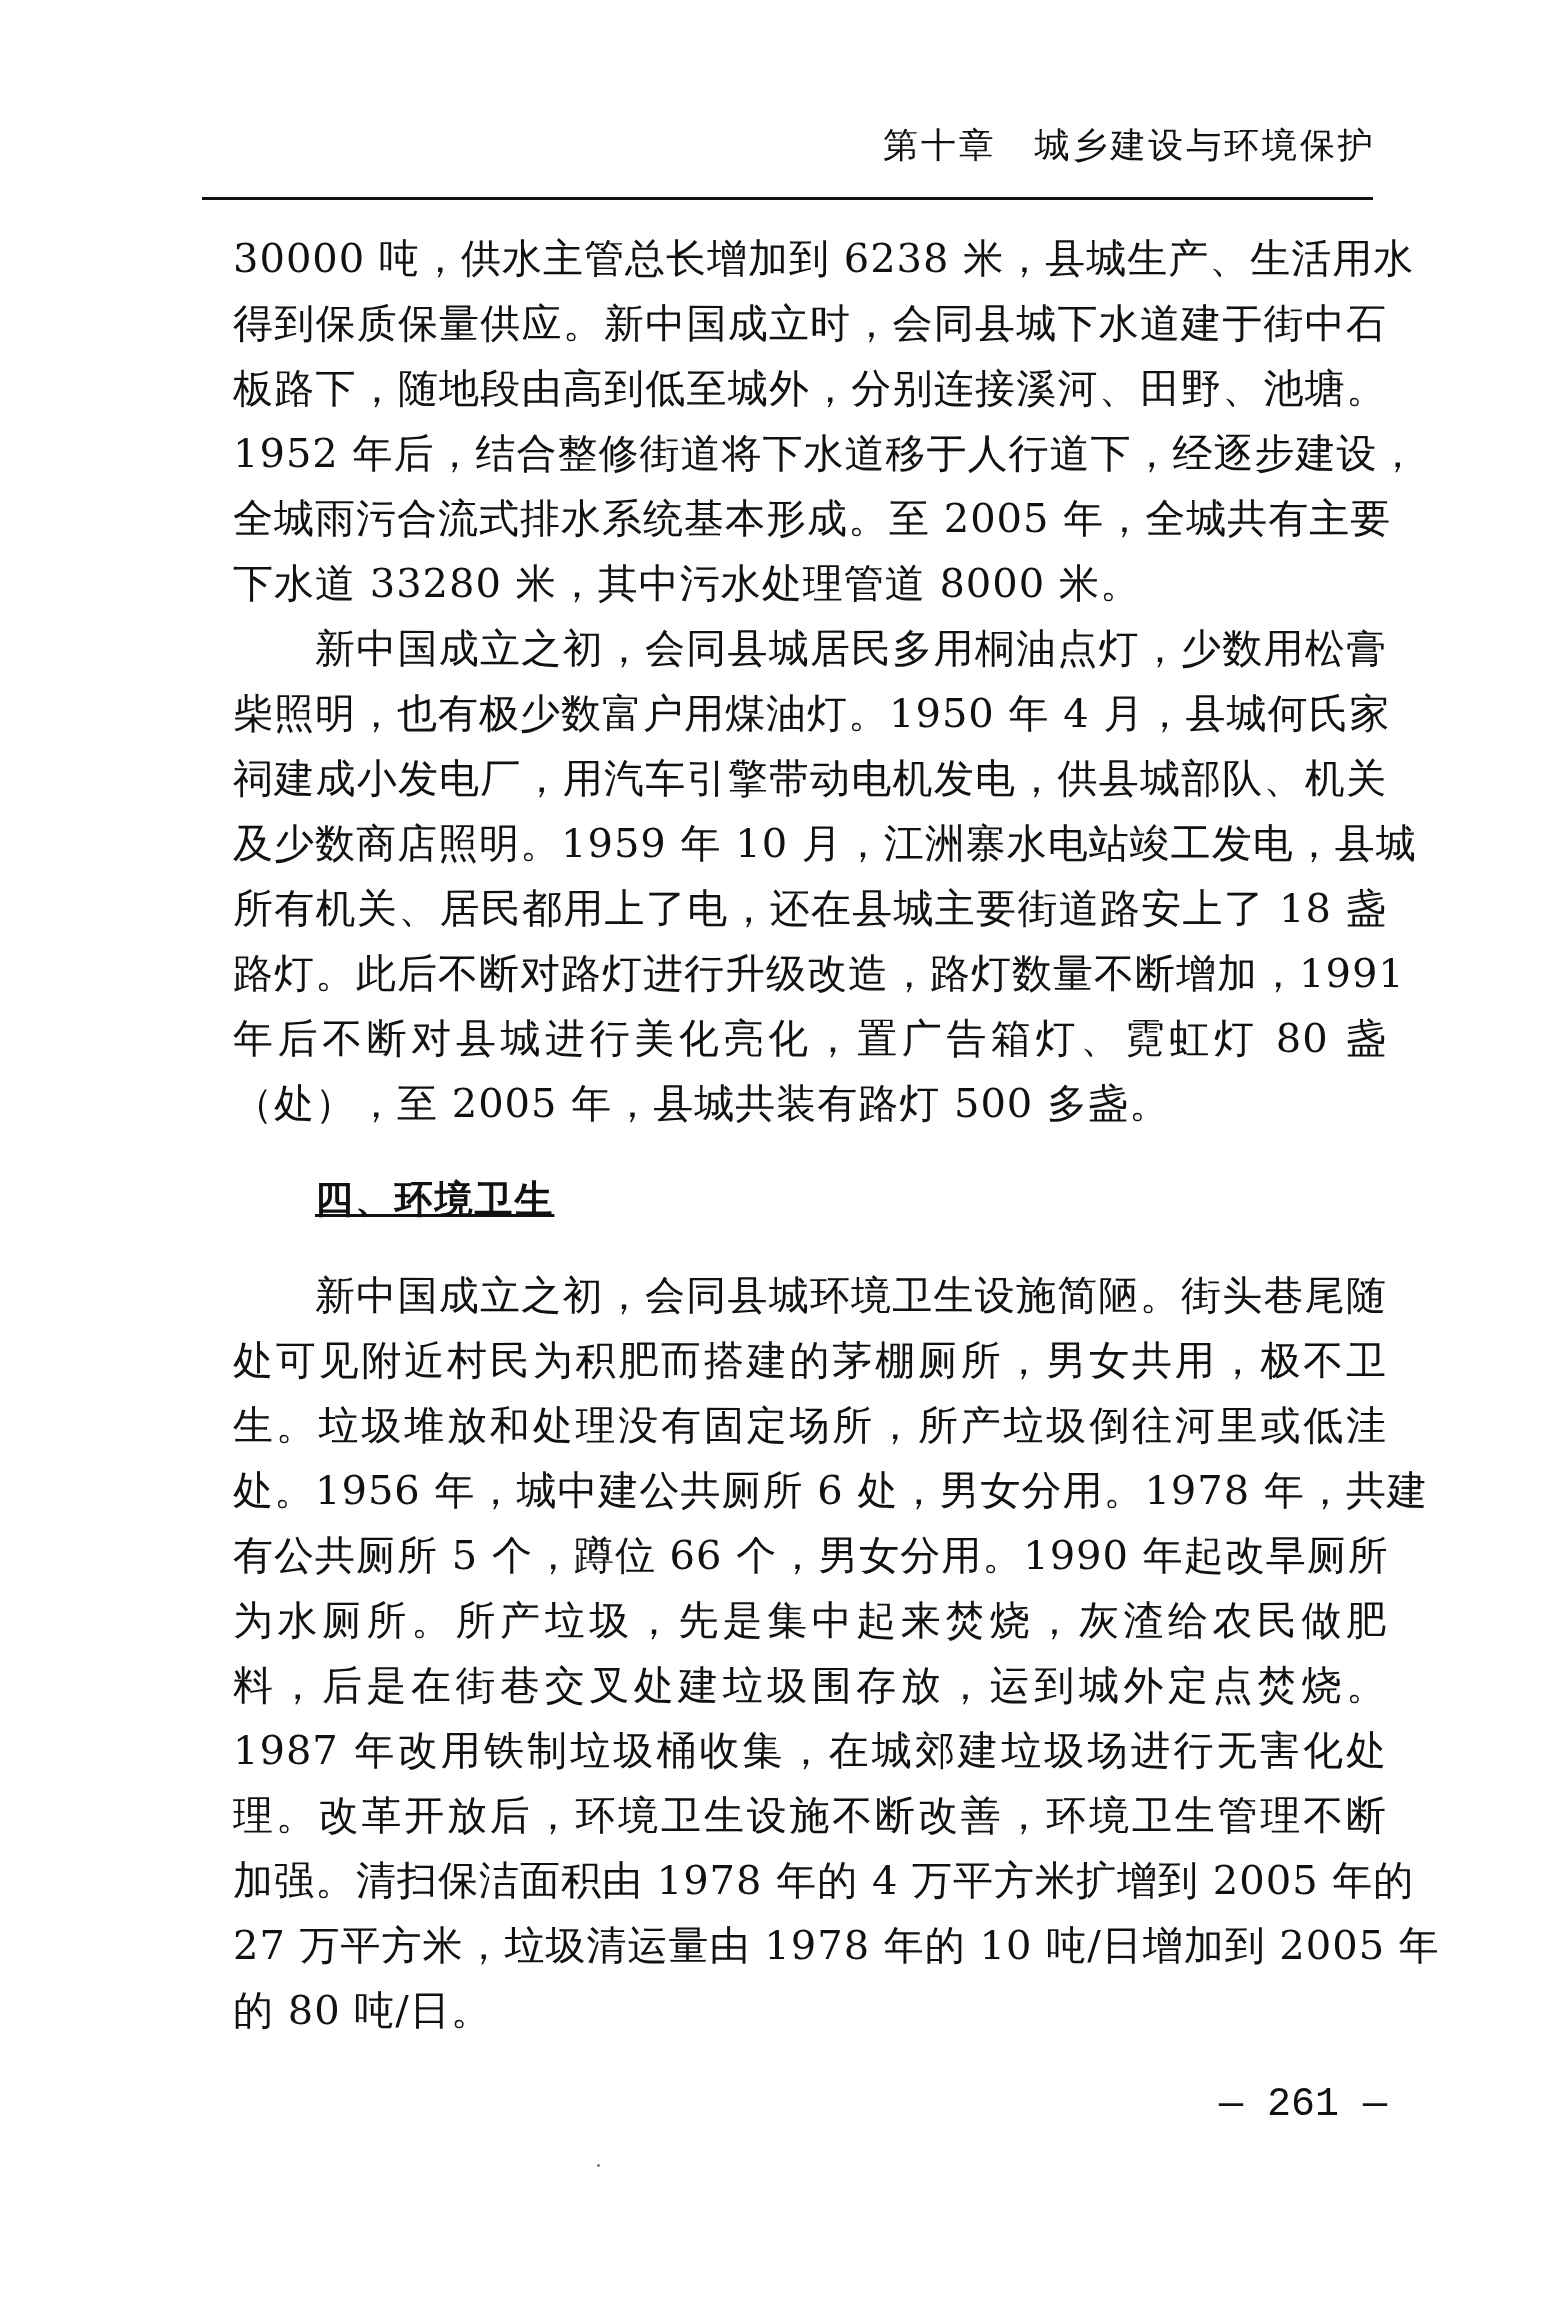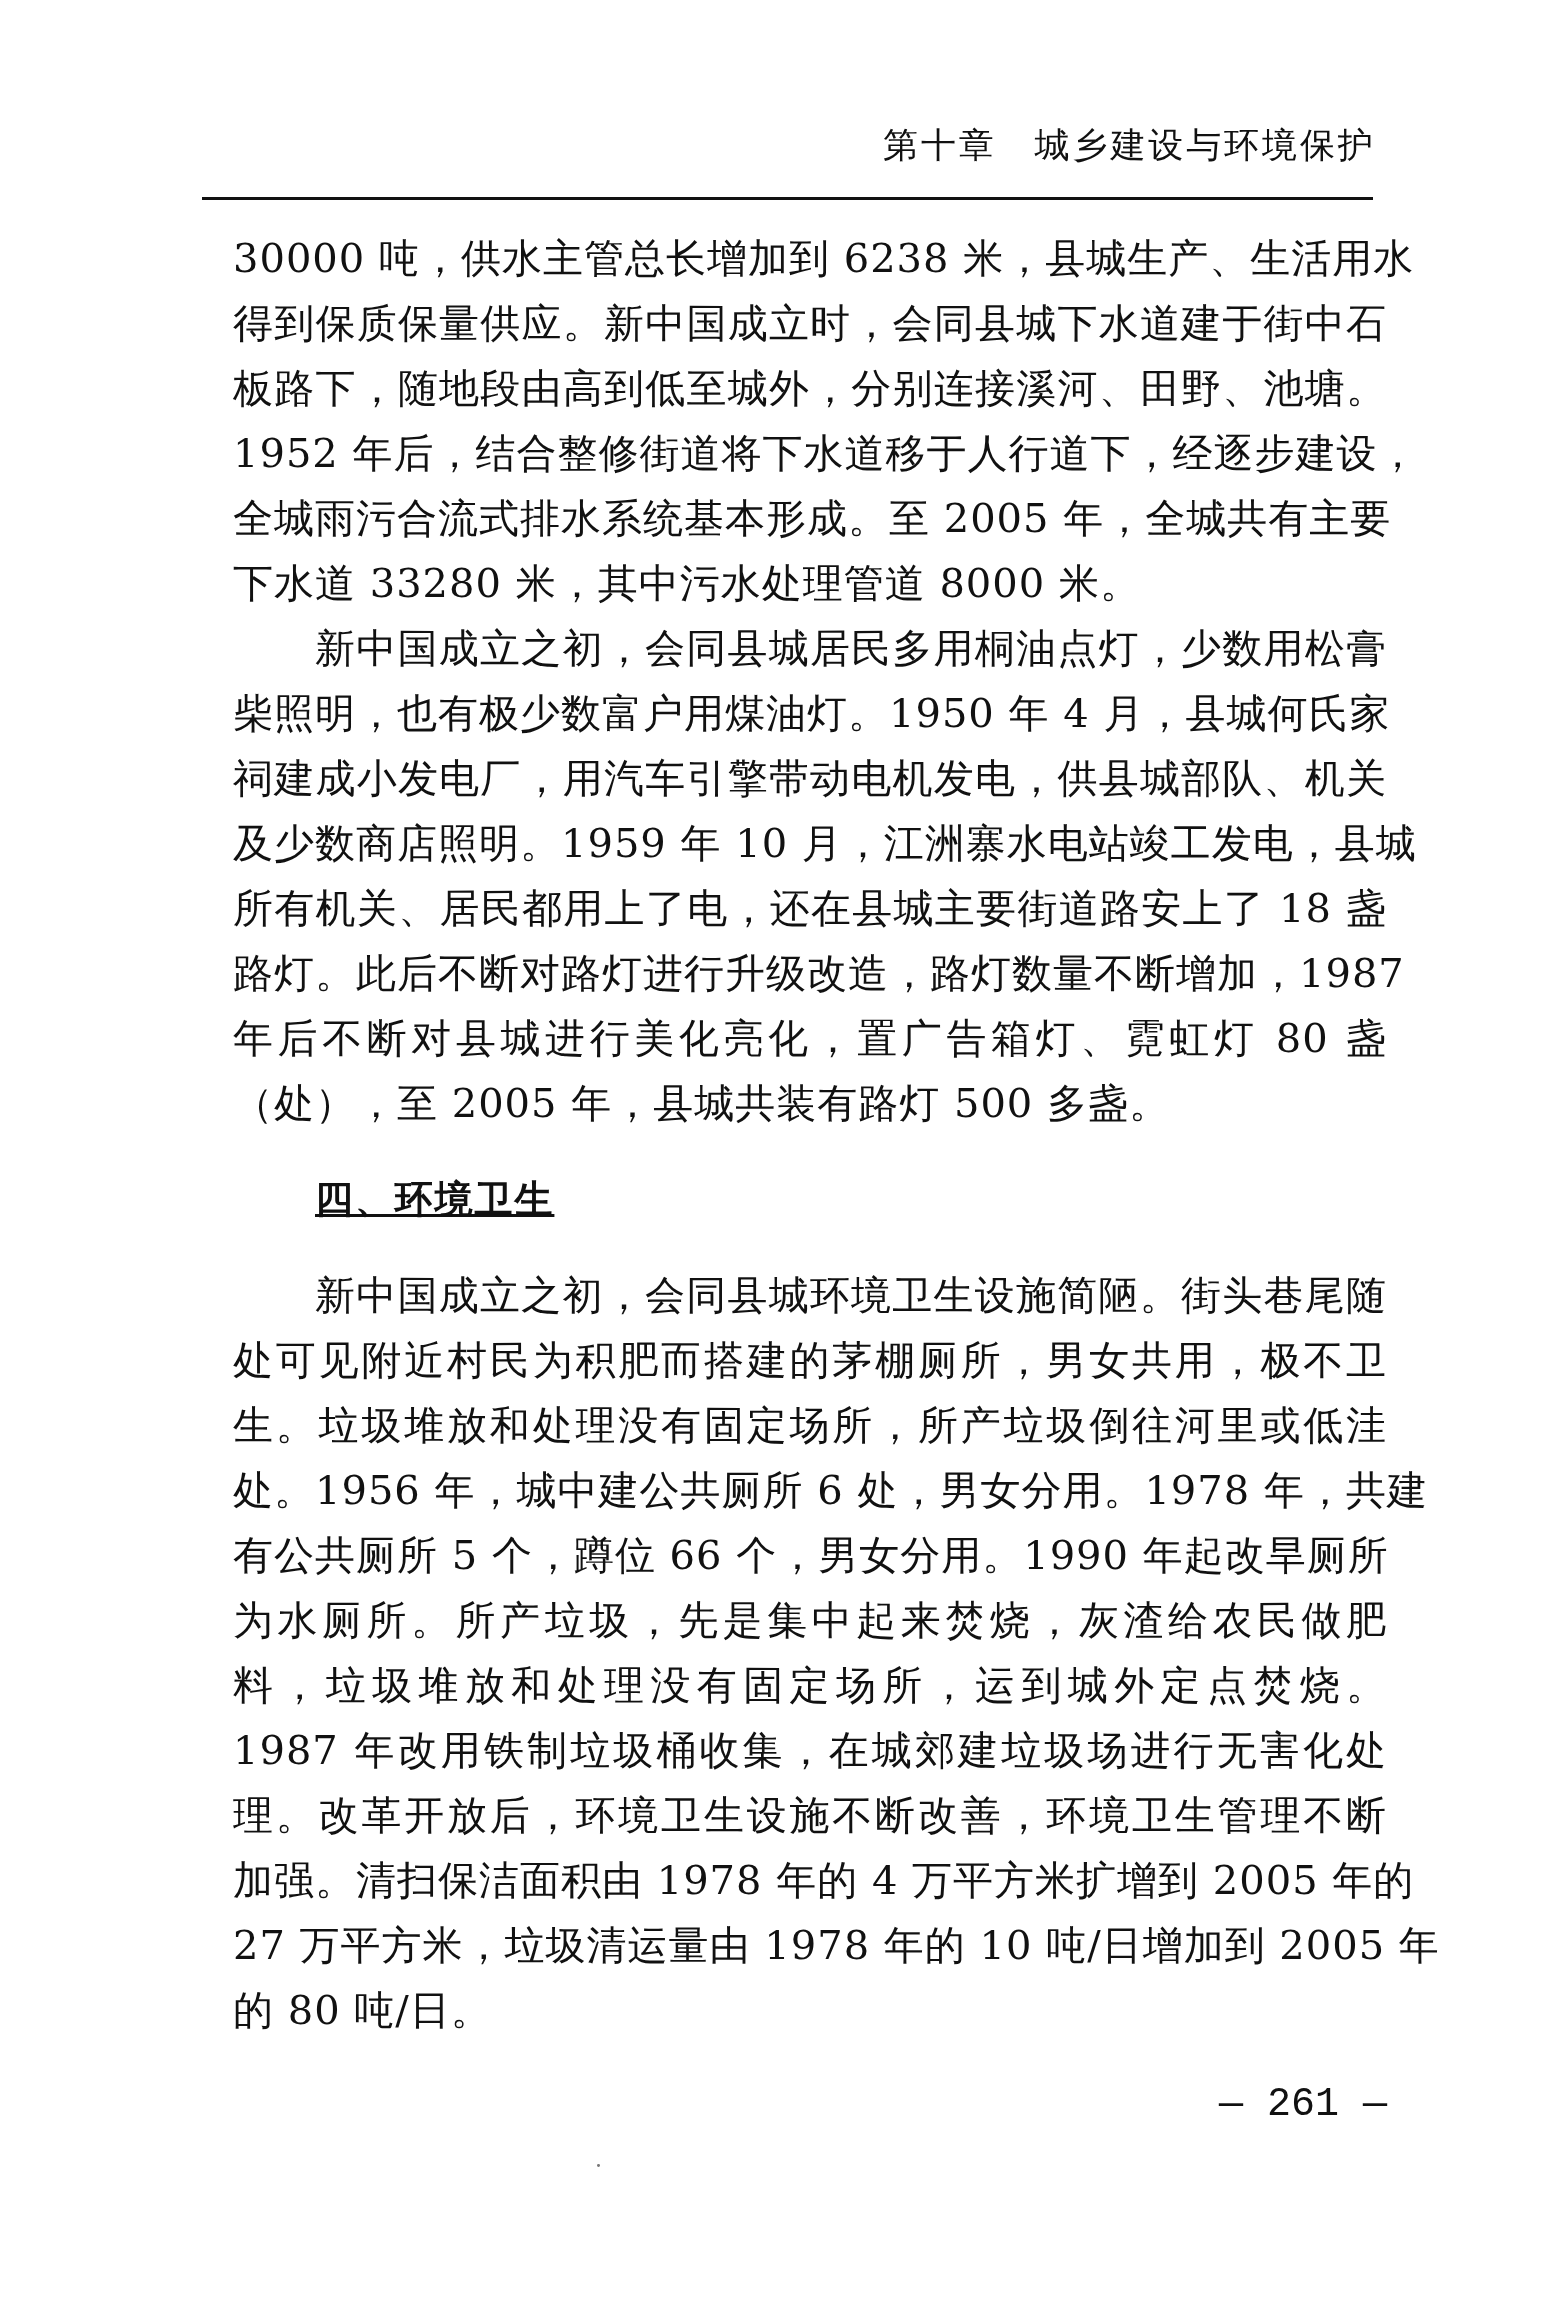--- a/index.html
+++ b/index.html
@@ -106,37 +106,37 @@
     <span class="line">全城雨污合流式排水系统基本形成。至 2005 年，全城共有主要</span>
     <span class="line last">下水道 33280 米，其中污水处理管道 8000 米。</span>
   </div>
 
   <div>
     <span class="line indent">新中国成立之初，会同县城居民多用桐油点灯，少数用松膏</span>
     <span class="line">柴照明，也有极少数富户用煤油灯。1950 年 4 月，县城何氏家</span>
     <span class="line">祠建成小发电厂，用汽车引擎带动电机发电，供县城部队、机关</span>
     <span class="line">及少数商店照明。1959 年 10 月，江洲寨水电站竣工发电，县城</span>
     <span class="line">所有机关、居民都用上了电，还在县城主要街道路安上了 18 盏</span>
-    <span class="line">路灯。此后不断对路灯进行升级改造，路灯数量不断增加，1987</span>
+    <span class="line">路灯。此后不断对路灯进行升级改造，路灯数量不断增加，1991</span>
     <span class="line">年后不断对县城进行美化亮化，置广告箱灯、霓虹灯 80 盏</span>
     <span class="line last">（处），至 2005 年，县城共装有路灯 500 多盏。</span>
   </div>
 
   <span class="heading-gap"></span>
   <div class="section-heading">四、环境卫生</div>
   <span class="heading-gap"></span>
 
   <div>
     <span class="line indent">新中国成立之初，会同县城环境卫生设施简陋。街头巷尾随</span>
     <span class="line">处可见附近村民为积肥而搭建的茅棚厕所，男女共用，极不卫</span>
     <span class="line">生。垃圾堆放和处理没有固定场所，所产垃圾倒往河里或低洼</span>
     <span class="line">处。1956 年，城中建公共厕所 6 处，男女分用。1978 年，共建</span>
     <span class="line">有公共厕所 5 个，蹲位 66 个，男女分用。1990 年起改旱厕所</span>
     <span class="line">为水厕所。所产垃圾，先是集中起来焚烧，灰渣给农民做肥</span>
-    <span class="line">料，垃圾堆放和处理没有固定场所，运到城外定点焚烧。</span>
+    <span class="line">料，后是在街巷交叉处建垃圾围存放，运到城外定点焚烧。</span>
     <span class="line">1987 年改用铁制垃圾桶收集，在城郊建垃圾场进行无害化处</span>
     <span class="line">理。改革开放后，环境卫生设施不断改善，环境卫生管理不断</span>
     <span class="line">加强。清扫保洁面积由 1978 年的 4 万平方米扩增到 2005 年的</span>
     <span class="line">27 万平方米，垃圾清运量由 1978 年的 10 吨/日增加到 2005 年</span>
     <span class="line last">的 80 吨/日。</span>
   </div>
 </div>
 
 <div class="page-number">— 261 —</div>
 <div class="stray-dot"></div>

